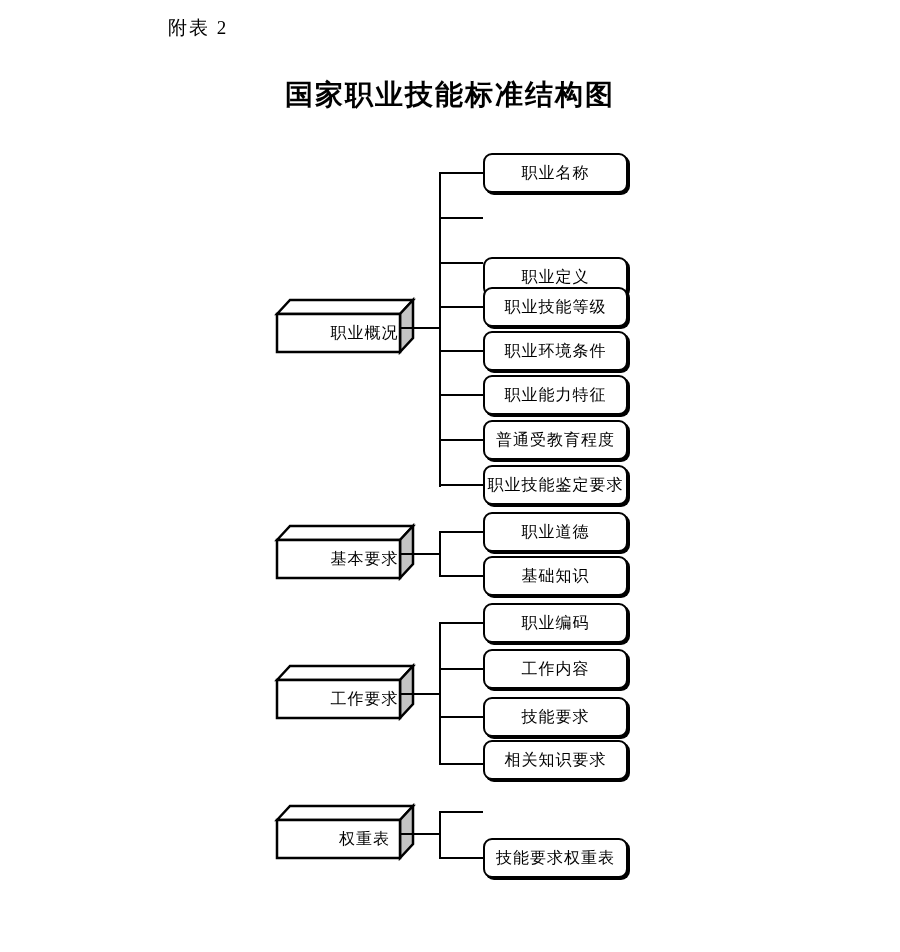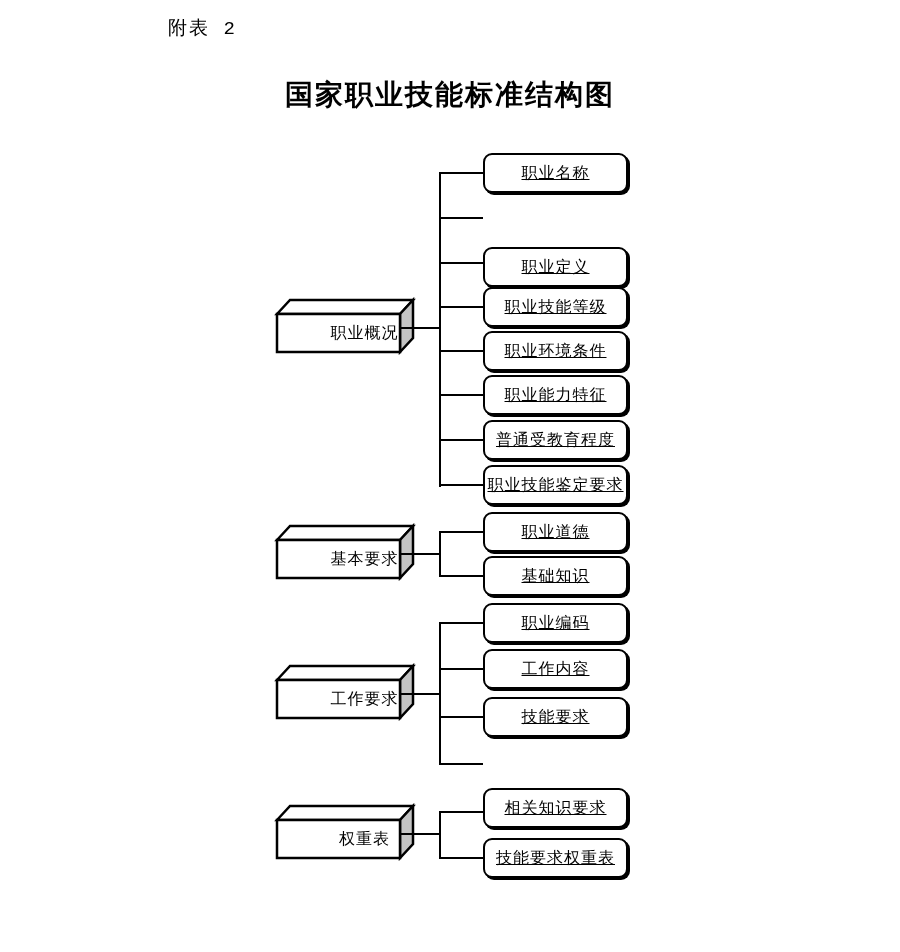--- a/index.html
+++ b/index.html
@@ -3,36 +3,36 @@
 <meta charset="utf-8">
 <style>
   html, body { margin:0; padding:0; background:#ffffff; }
   .page {
     position:relative; width:900px; height:952px; background:#ffffff;
     overflow:hidden; color:#000;
     font-family:"Liberation Serif","DejaVu Serif",serif;
   }
   .note {
     position:absolute; left:168px; top:15px;
-    font-size:19px; letter-spacing:2px; white-space:pre;font-family:Liberation Mono, monospace;
+    font-size:19px; letter-spacing:2px; white-space:pre;
   }
   .title {
     position:absolute; left:0; right:0; top:76px; text-align:center;
     font-size:28px; font-weight:bold; letter-spacing:2px;
   }
   .hline, .vline { position:absolute; background:#000; }
   .hline { height:2px; }
   .vline { width:2px; }
   .node {
     position:absolute; left:483px; width:145px; height:40px;
     box-sizing:border-box; background:#fff;
     border:2.5px solid #000; border-radius:9px;
     box-shadow:2px 2px 0 #000;
     display:flex; align-items:center; justify-content:center;
-    font-size:16px; letter-spacing:1px; white-space:nowrap;text-decoration:underline;
+    font-size:16px; letter-spacing:1px; white-space:nowrap;
   }
   .cuboid { position:absolute; left:274px; width:142px; height:58px; }
   .cuboid-label {
     position:absolute; left:277px; width:123px; height:38px;
     display:flex; align-items:center; justify-content:center;
     font-size:16px; letter-spacing:1px; white-space:nowrap;margin-left:26px;
   }
 </style>
 </head>
 <body>
@@ -52,21 +52,21 @@
   <div class="vline" style="left:439px;top:172px;height:315px"></div>
   <div class="hline" style="left:440px;top:172px;width:43px"></div>
   <div class="hline" style="left:440px;top:217px;width:43px"></div>
   <div class="hline" style="left:440px;top:262px;width:43px"></div>
   <div class="hline" style="left:440px;top:306px;width:43px"></div>
   <div class="hline" style="left:440px;top:350px;width:43px"></div>
   <div class="hline" style="left:440px;top:394px;width:43px"></div>
   <div class="hline" style="left:440px;top:439px;width:43px"></div>
   <div class="hline" style="left:440px;top:484px;width:43px"></div>
   <div class="node" style="top:153px">职业名称</div>
-  <div class="node" style="top:247px">职业定义</div>
+  <div class="node" style="top:257px">职业定义</div>
   <div class="node" style="top:287px">职业技能等级</div>
   <div class="node" style="top:331px">职业环境条件</div>
   <div class="node" style="top:375px">职业能力特征</div>
   <div class="node" style="top:420px">普通受教育程度</div>
   <div class="node" style="top:465px">职业技能鉴定要求</div>
 
   <svg class="cuboid" style="top:523px" viewBox="0 0 142 58">
     <polygon points="3,17 16,3 139,3 126,17" fill="#ffffff" stroke="#000" stroke-width="2.5"></polygon>
     <polygon points="126,17 139,3 139,41 126,55" fill="#c4c4c4" stroke="#000" stroke-width="2.5"></polygon>
     <rect x="3" y="17" width="123" height="38" fill="#ffffff" stroke="#000" stroke-width="2.5"></rect>
@@ -87,21 +87,21 @@
   <div class="cuboid-label" style="top:680px">工作要求</div>
   <div class="hline" style="left:400px;top:693px;width:40px"></div>
   <div class="vline" style="left:439px;top:622px;height:143px"></div>
   <div class="hline" style="left:440px;top:622px;width:43px"></div>
   <div class="hline" style="left:440px;top:668px;width:43px"></div>
   <div class="hline" style="left:440px;top:716px;width:43px"></div>
   <div class="hline" style="left:440px;top:763px;width:43px"></div>
   <div class="node" style="top:603px">职业编码</div>
   <div class="node" style="top:649px">工作内容</div>
   <div class="node" style="top:697px">技能要求</div>
-  <div class="node" style="top:788px">相关知识要求</div>
+  <div class="node" style="top:740px">相关知识要求</div>
 
   <svg class="cuboid" style="top:803px" viewBox="0 0 142 58">
     <polygon points="3,17 16,3 139,3 126,17" fill="#ffffff" stroke="#000" stroke-width="2.5"></polygon>
     <polygon points="126,17 139,3 139,41 126,55" fill="#c4c4c4" stroke="#000" stroke-width="2.5"></polygon>
     <rect x="3" y="17" width="123" height="38" fill="#ffffff" stroke="#000" stroke-width="2.5"></rect>
   </svg>
   <div class="cuboid-label" style="top:820px">权重表</div>
   <div class="hline" style="left:400px;top:833px;width:40px"></div>
   <div class="vline" style="left:439px;top:811px;height:48px"></div>
   <div class="hline" style="left:440px;top:811px;width:43px"></div>

